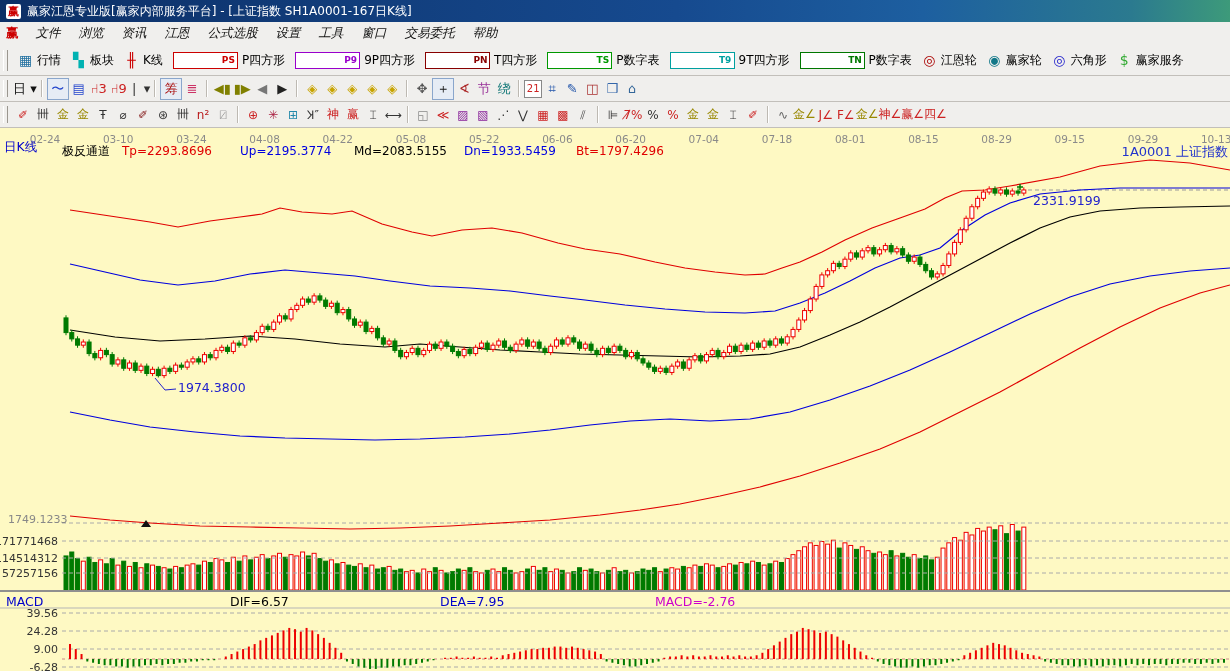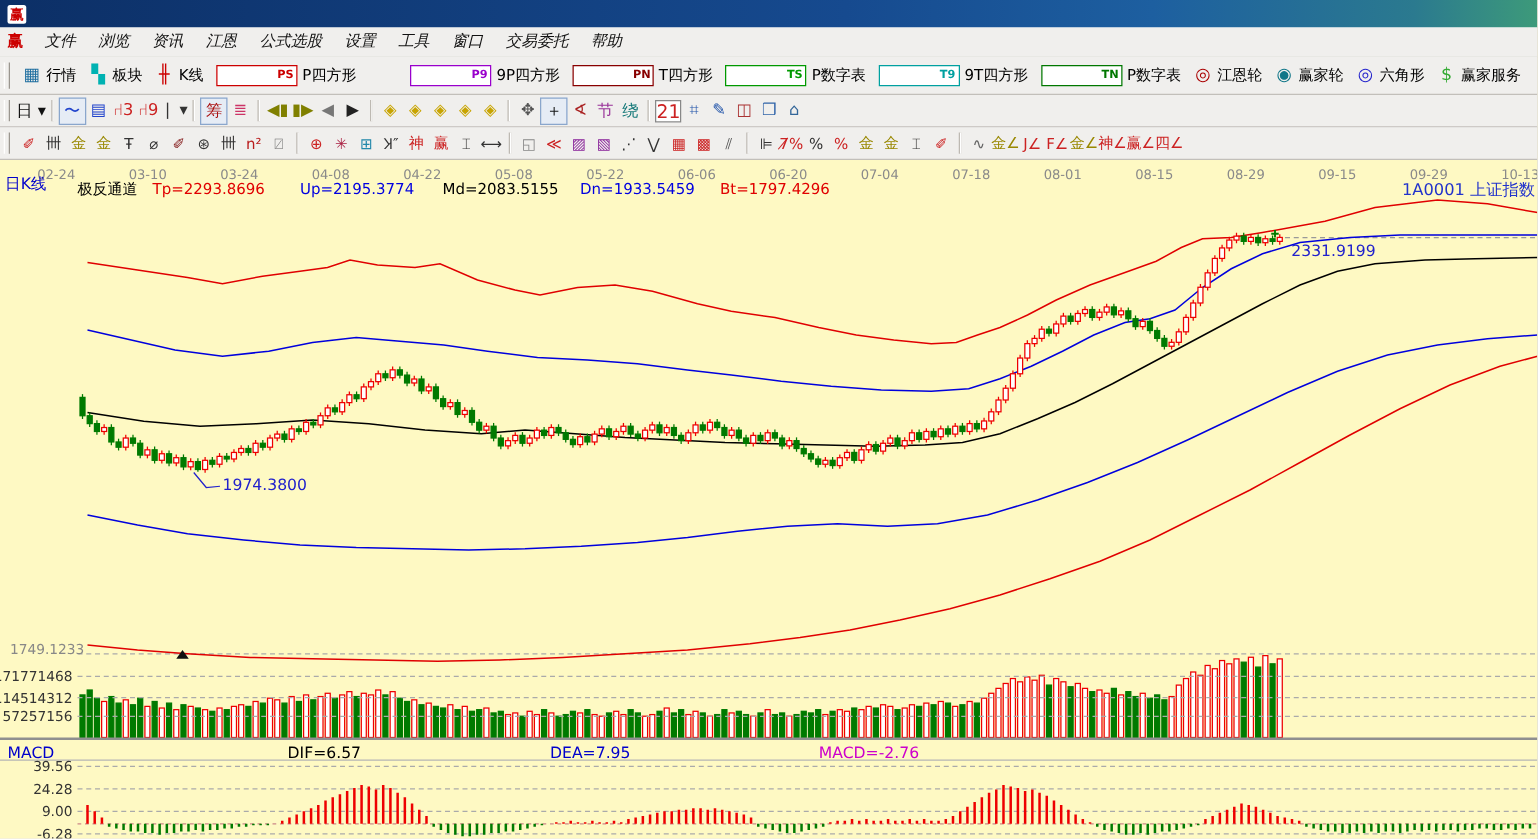--- a/index.html
+++ b/index.html
@@ -29,20 +29,21 @@
   .sel{border:1px solid #8aa6cc;background:#e6ecf5;}
   .chartwrap{position:absolute;left:0;top:128px;width:1230px;height:543px;background:#fef9c3;}
   svg text{font-family:"DejaVu Sans","Liberation Sans",sans-serif;}
 </style>
 </head>
 <body>
 <div id="app">
 
   <div class="titlebar">
     <span class="applogo">赢</span>
+    <span>赢家江恩专业版[赢家内部服务平台] - [上证指数  SH1A0001-167日K线]</span>
   </div>
 
   <div class="menubar">
     <span class="menulogo">赢</span>
   <span class="mi">文件</span>
       <span class="mi">浏览</span>
       <span class="mi">资讯</span>
       <span class="mi">江恩</span>
       <span class="mi">公式选股</span>
       <span class="mi">设置</span>
@@ -64,21 +65,21 @@
       </span>
       <span class="tbtn">
         <span class="glyph" style="color: rgb(204, 0, 0);">╫</span>
         <span>K线</span>
       </span>
       <span class="tbtn">
         <span class="badge" style="color: rgb(204, 0, 0); border: 1px solid rgb(204, 0, 0);">PS</span>
         <span>P四方形</span>
       </span>
       <span class="tbtn">
-        <span class="badge" style="color: rgb(153, 0, 204); border: 1px solid rgb(153, 0, 204); margin-left: 33px;">P9</span>
+        <span class="badge" style="color: rgb(153, 0, 204); border: 1px solid rgb(153, 0, 204);">P9</span>
         <span>9P四方形</span>
       </span>
       <span class="tbtn">
         <span class="badge" style="color: rgb(136, 0, 0); border: 1px solid rgb(136, 0, 0);">PN</span>
         <span>T四方形</span>
       </span>
       <span class="tbtn">
         <span class="badge" style="color: rgb(0, 153, 0); border: 1px solid rgb(0, 153, 0);">TS</span>
         <span>P数字表</span>
       </span>
@@ -130,21 +131,21 @@
       <span class="tbtn2" style="color: rgb(200, 164, 0); font-size: 13px;">◈</span>
       <span class="tbtn2" style="color: rgb(200, 164, 0); font-size: 13px;">◈</span>
       <span class="tbtn2" style="color: rgb(200, 164, 0); font-size: 13px;">◈</span>
       <span class="tsep"></span>
       <span class="tbtn2" style="color: rgb(85, 85, 85); font-size: 13px;">✥</span>
       <span class="tbtn2 sel" style="color: rgb(17, 17, 17); font-size: 13px;">＋</span>
       <span class="tbtn2" style="color: rgb(170, 34, 34); font-size: 13px;">∢</span>
       <span class="tbtn2" style="color: rgb(153, 51, 153); font-size: 13px;">节</span>
       <span class="tbtn2" style="color: rgb(17, 119, 119); font-size: 13px;">绕</span>
       <span class="tsep"></span>
-      <span class="tbtn2" style="color: rgb(204, 34, 34); font-size: 15px; border: 1px solid rgb(136, 136, 136); background: rgb(255, 255, 255); min-width: 16px; height: 16px;">21</span>
+      <span class="tbtn2" style="color: rgb(204, 34, 34); font-size: 10px; border: 1px solid rgb(136, 136, 136); background: rgb(255, 255, 255); min-width: 16px; height: 16px;">21</span>
       <span class="tbtn2" style="color: rgb(34, 85, 170); font-size: 13px;">⌗</span>
       <span class="tbtn2" style="color: rgb(34, 85, 170); font-size: 13px;">✎</span>
       <span class="tbtn2" style="color: rgb(170, 51, 51); font-size: 13px;">◫</span>
       <span class="tbtn2" style="color: rgb(51, 102, 170); font-size: 13px;">❒</span>
       <span class="tbtn2" style="color: rgb(51, 102, 153); font-size: 13px;">⌂</span>
     </div>
   <div class="toolbar tb3">
       <span class="grip"></span>
       <span class="tbtn2" style="color: rgb(204, 34, 34); font-size: 12px;">✐</span>
       <span class="tbtn2" style="color: rgb(51, 51, 51); font-size: 12px;">卌</span>

